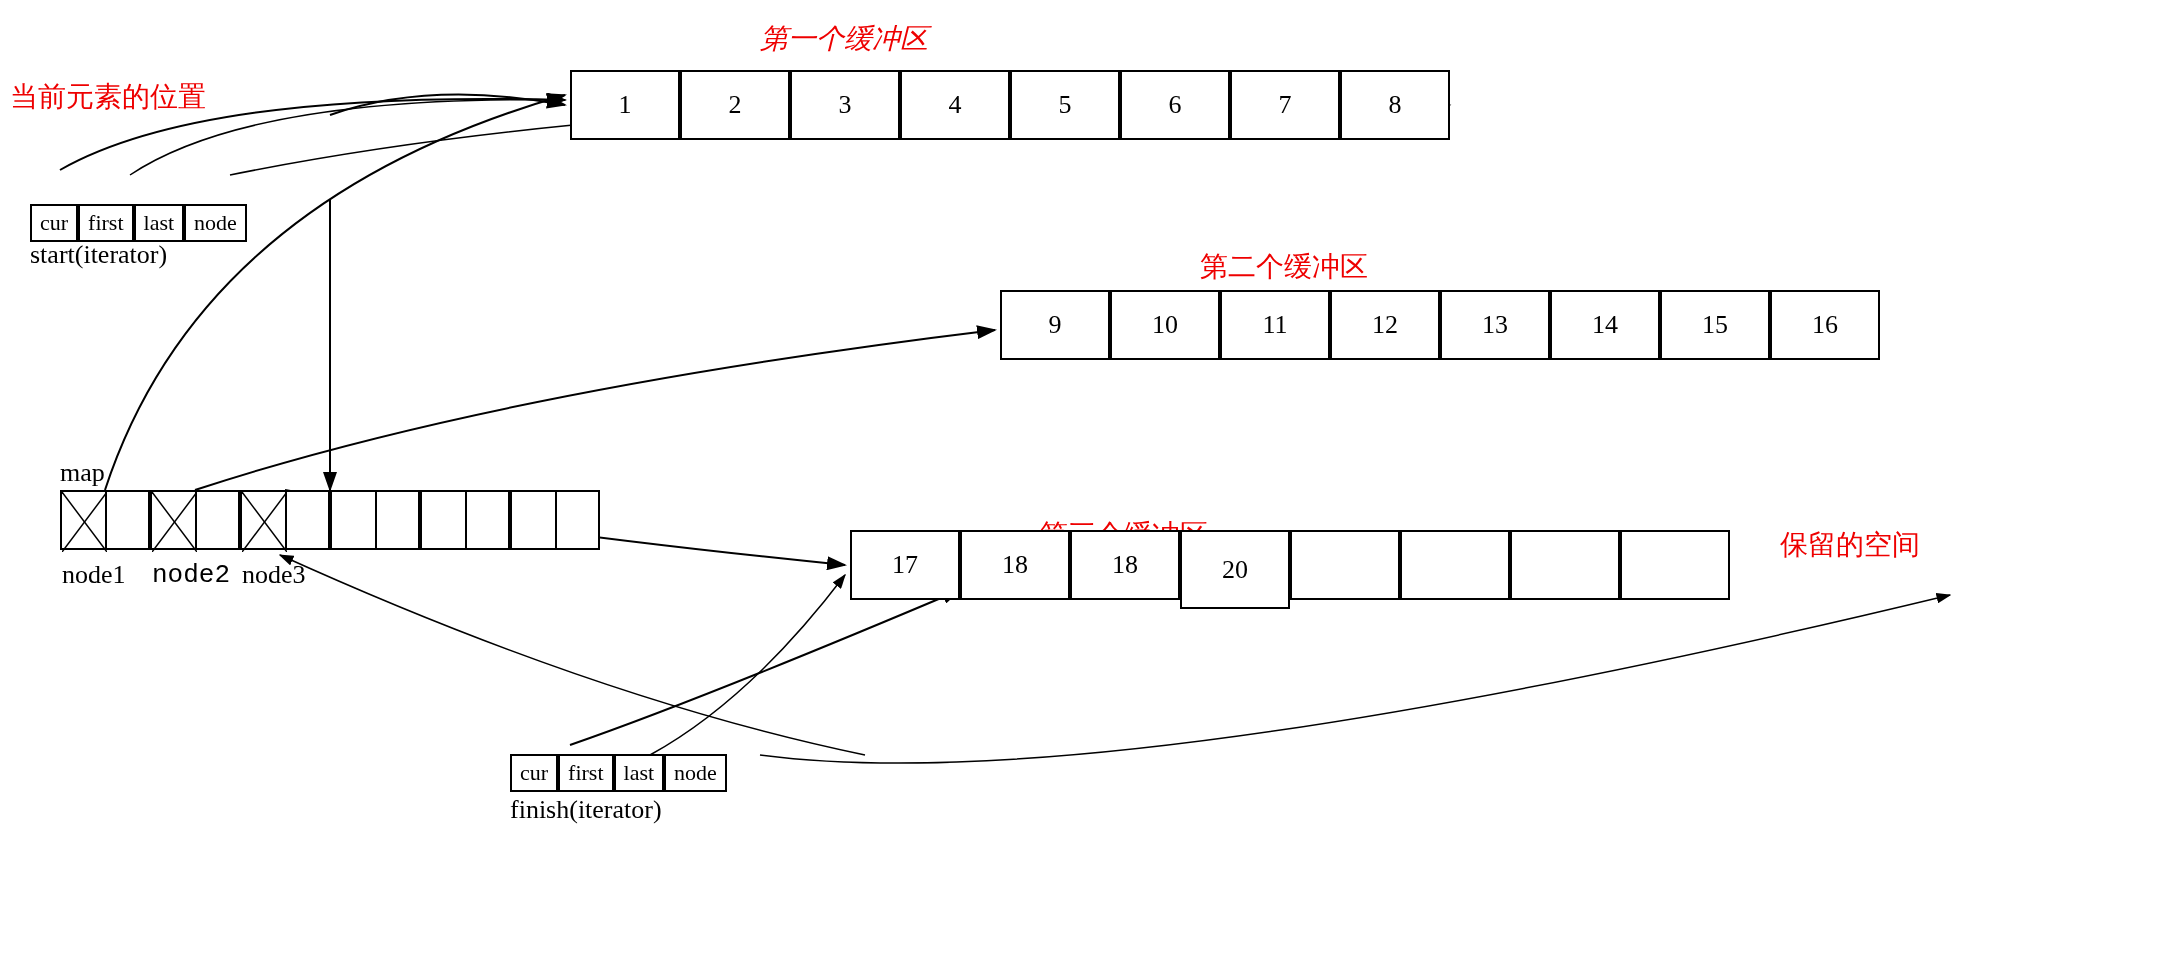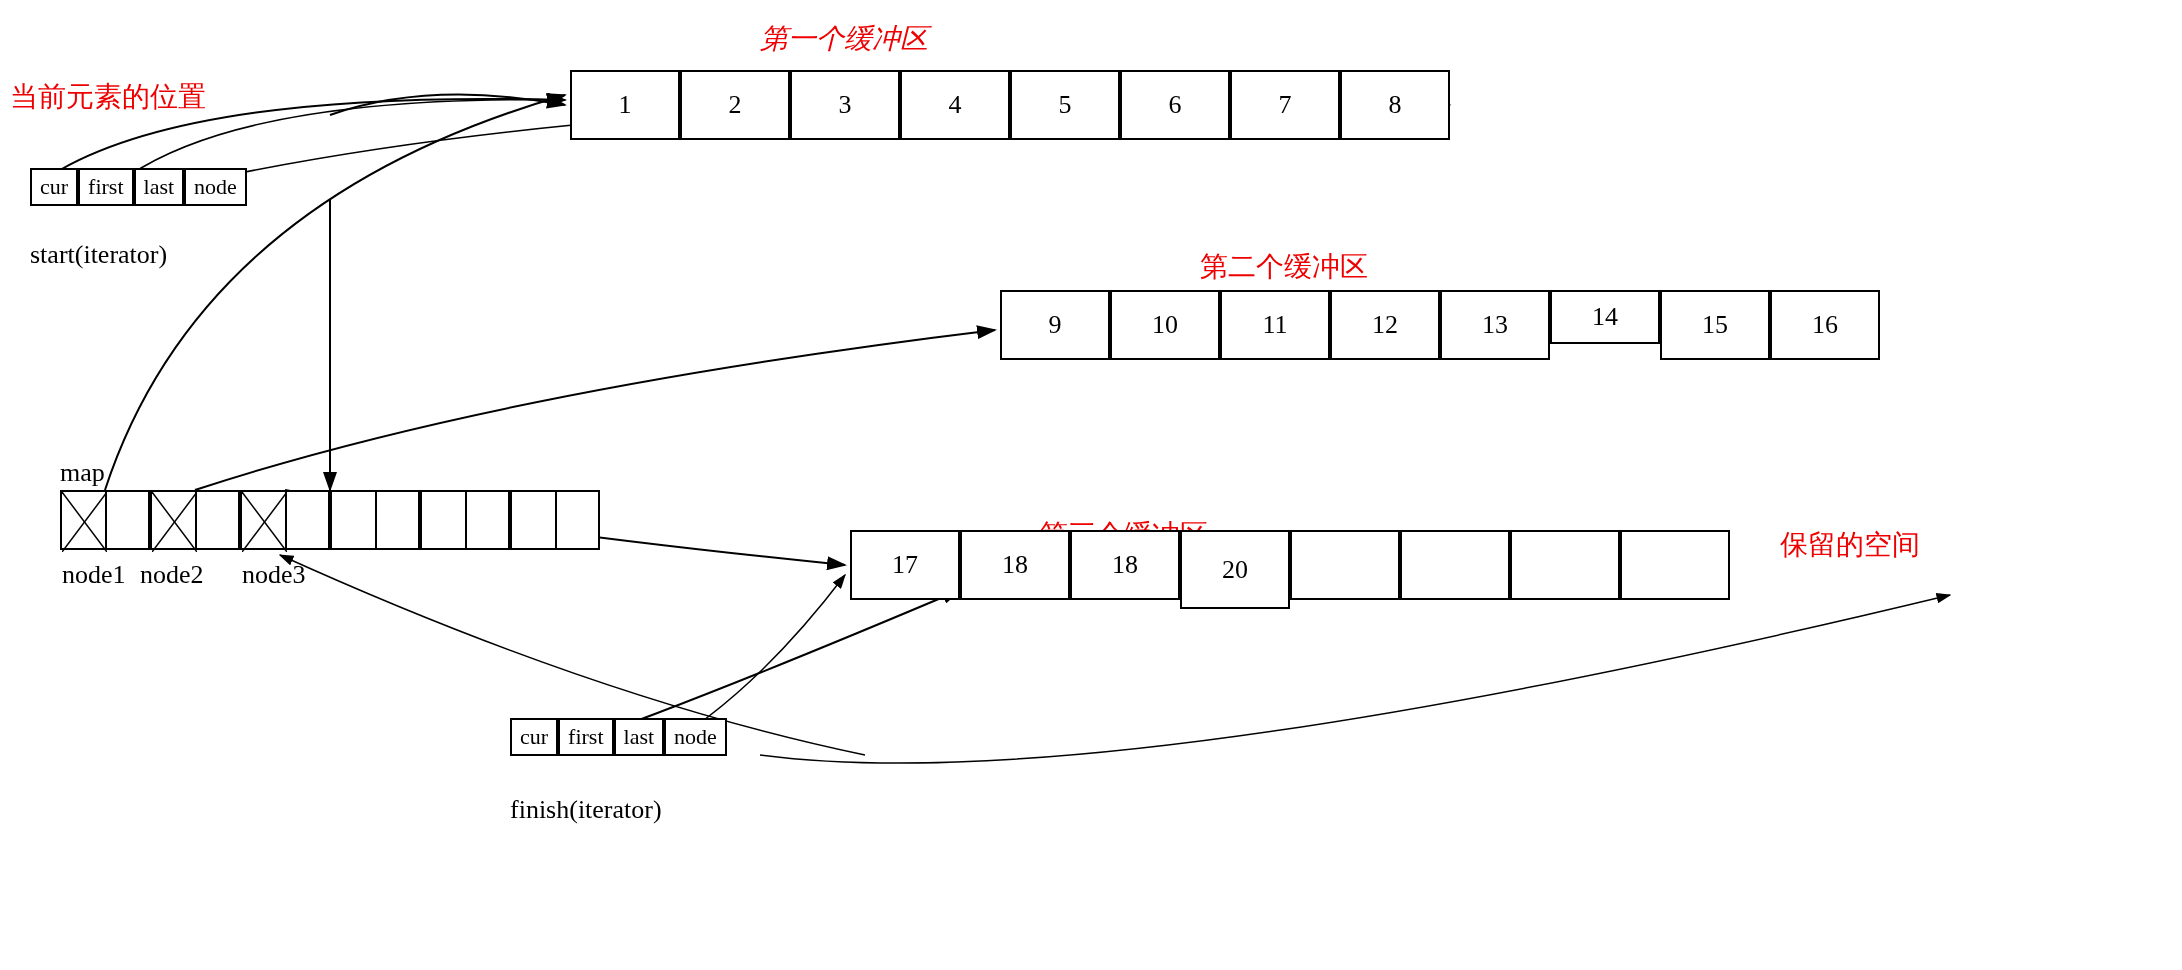--- a/index.html
+++ b/index.html
@@ -39,20 +39,21 @@
       align-items: center;
       justify-content: center;
       font-size: 26px;
       color: #000;
       background: #fff;
     }
     .iterator-box {
       display: flex;
       position: absolute;
       border: none;
+      margin-top: 36px;
     }
     .iter-cell {
       border: 2px solid #000;
       font-size: 22px;
       padding: 4px 8px;
       background: #fff;
       color: #000;
     }
     .map-row {
       display: flex;
@@ -141,21 +142,21 @@
   <div class="label-black" style="left: 30px; top: 240px;">start(iterator)</div>
 
   <div class="label-red" style="left: 1200px; top: 248px;">第二个缓冲区</div>
 
   <div class="buffer-row" style="left: 1000px; top: 290px;">
     <div class="buffer-cell" style="width:110px;height:70px;">9</div>
     <div class="buffer-cell" style="width:110px;height:70px;">10</div>
     <div class="buffer-cell" style="width:110px;height:70px;">11</div>
     <div class="buffer-cell" style="width:110px;height:70px;">12</div>
     <div class="buffer-cell" style="width:110px;height:70px;">13</div>
-    <div class="buffer-cell" style="width:110px;height:54px;">14</div>
+    <div class="buffer-cell" style="width:110px;height:70px;">14</div>
     <div class="buffer-cell" style="width:110px;height:70px;">15</div>
     <div class="buffer-cell" style="width:110px;height:70px;">16</div>
   </div>
 
   <div class="label-black" style="left: 60px; top: 458px;">map</div>
 
   <div class="map-row" style="left: 60px; top: 490px;">
 
     <div class="map-cell">
       <div style="width:45px;height:100%;border-right:2px solid #000;position:relative;">
@@ -192,21 +193,21 @@
       <div style="width:45px;height:100%;border-right:2px solid #000;"></div>
       <div style="width:43px;height:100%;"></div>
     </div>
     <div class="map-cell">
       <div style="width:45px;height:100%;border-right:2px solid #000;"></div>
       <div style="width:43px;height:100%;"></div>
     </div>
   </div>
 
   <div class="label-black" style="left: 62px; top: 560px;">node1</div>
-  <div class="label-black" style="left: 140px; top: 560px;">node2</div>
+  <div class="label-black" style="left: 152px; top: 560px; font-family: Liberation Mono, monospace;">node2</div>
   <div class="label-black" style="left: 242px; top: 560px;">node3</div>
 
   <div class="label-red" style="left: 1040px; top: 516px; text-align: right;">第三个缓冲区</div>
 
   <div class="label-red" style="left: 1780px; top: 526px;">保留的空间</div>
 
   <div class="buffer-row" style="left: 850px; top: 530px;">
     <div class="buffer-cell" style="width:110px;height:70px;text-align:center;">17</div>
     <div class="buffer-cell" style="width:110px;height:70px;">18</div>
     <div class="buffer-cell" style="width:110px;height:70px;">18</div>

